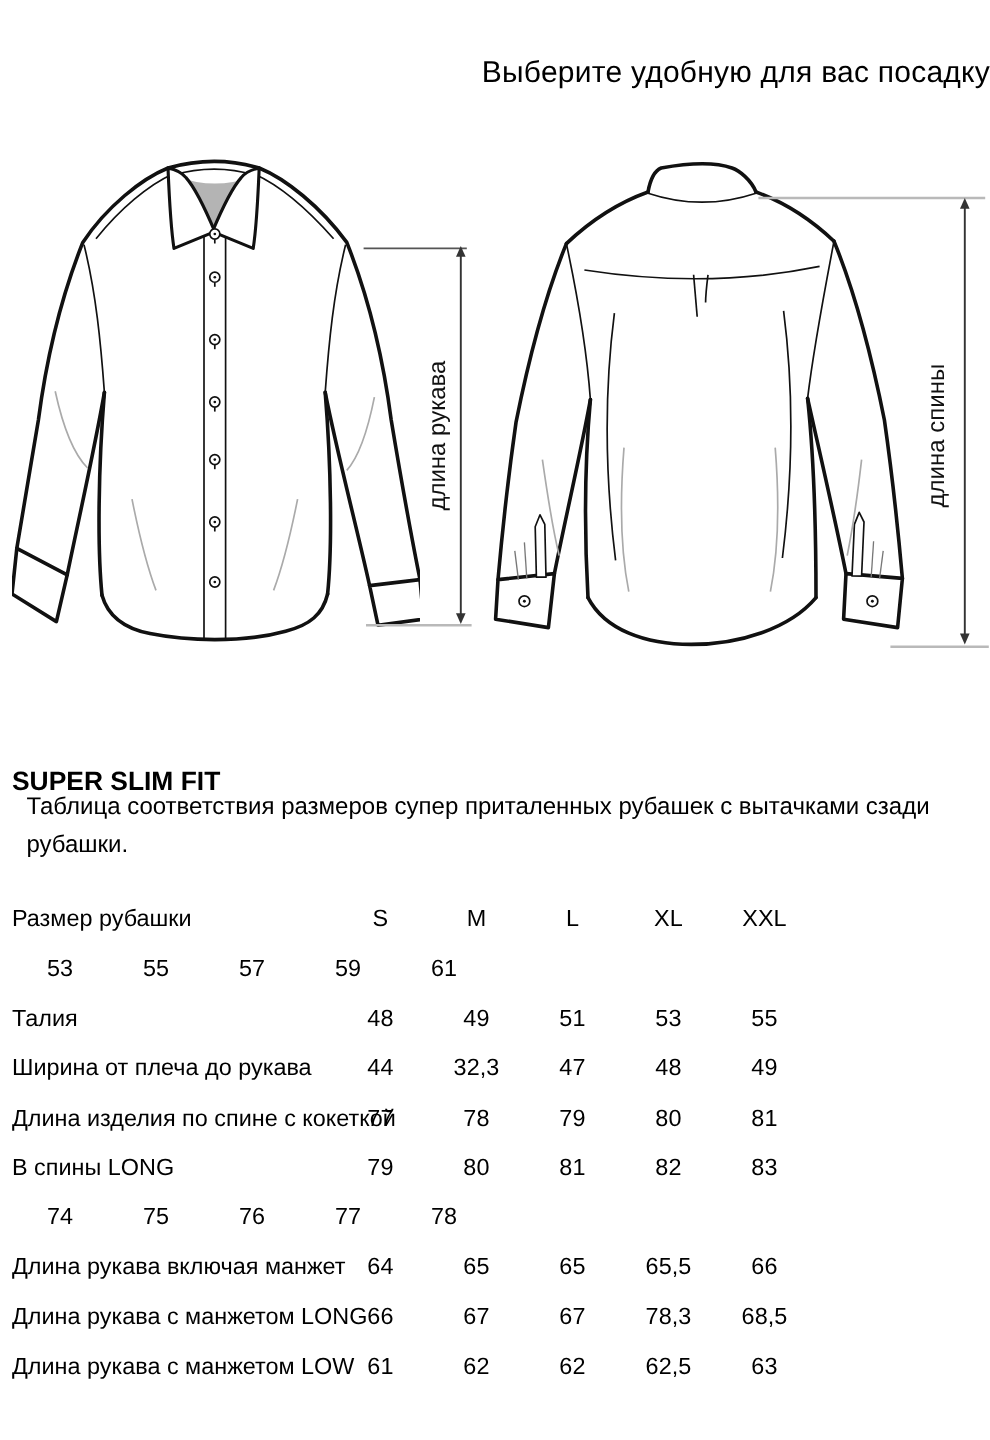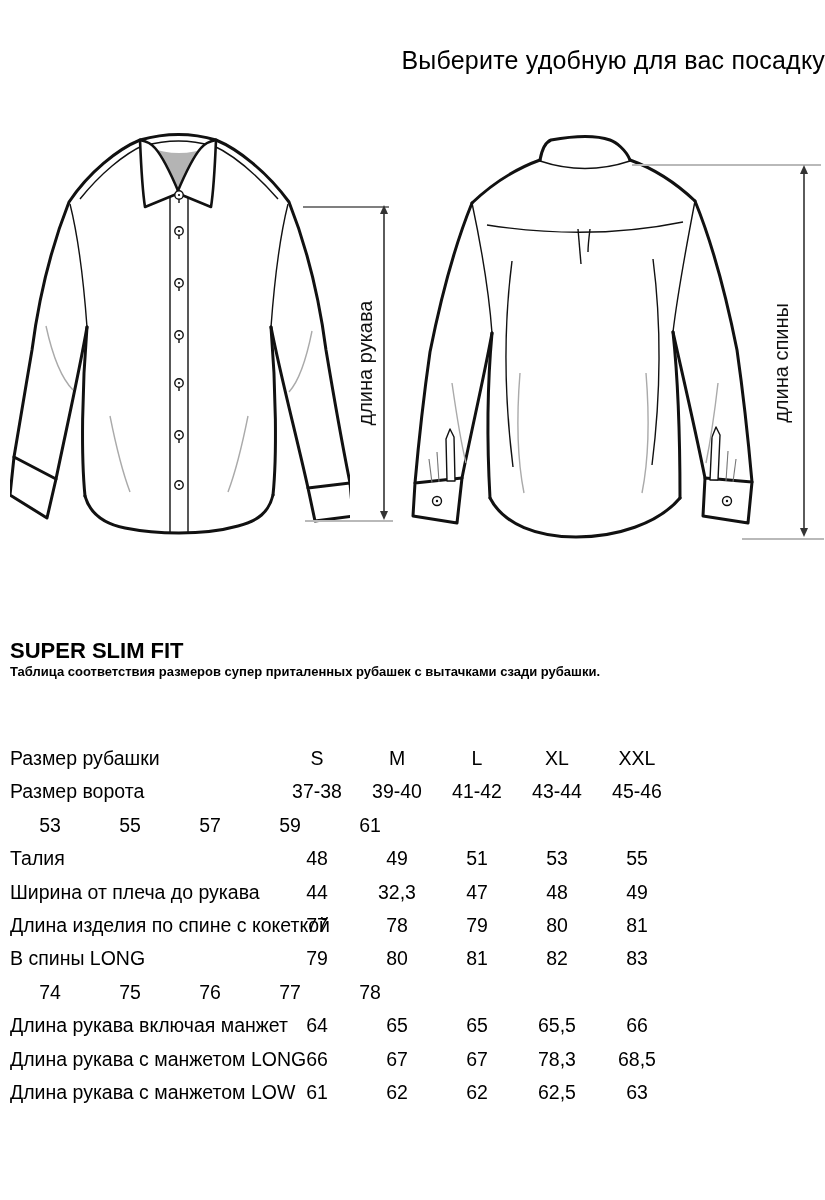--- a/index.html
+++ b/index.html
@@ -14,25 +14,25 @@
     font-size:25px;letter-spacing:0.2px;
   }
   .dim-label{
     position:absolute;width:200px;height:26px;line-height:26px;text-align:center;
     font-size:20px;transform:rotate(-90deg);color:#111;white-space:nowrap;
   }
   .heading{
     position:absolute;left:10px;top:638px;font-size:22px;font-weight:bold;
   }
   .desc{
-    position:absolute;left:10px;top:656px;width:795px;
-    font-size:13px;line-height:32px;font-weight:bold;
+    position:absolute;left:22px;top:656px;width:795px;
+    font-size:20px;line-height:32px;
   }
   .size-table{position:absolute;left:10px;top:746px;width:670px;}
-  .trow{display:flex;height:33.4px;font-size:19.5px;line-height:24px;}
+  .trow{display:flex;height:33.4px;font-size:19.5px;line-height:24px;margin-top:8px;}
   .rlabel{width:267px;white-space:nowrap;}
   .cells{display:flex;}
   .cell{width:80px;text-align:center;white-space:nowrap;}
   svg{display:block;}
 </style>
 </head>
 <body>
 
 <div class="title">Выберите удобную для вас посадку</div>
 
@@ -172,30 +172,20 @@
     <div class="rlabel">Размер рубашки</div>
     <div class="cells">
         <div class="cell">S</div>
         <div class="cell">M</div>
         <div class="cell">L</div>
         <div class="cell">XL</div>
         <div class="cell">XXL</div>
       </div>
   </div>
     <div class="trow">
-    <div class="rlabel">Размер ворота</div>
-    <div class="cells">
-        <div class="cell">37-38</div>
-        <div class="cell">39-40</div>
-        <div class="cell">41-42</div>
-        <div class="cell">43-44</div>
-        <div class="cell">45-46</div>
-      </div>
-  </div>
-    <div class="trow">
     <div class="cells">
         <div class="cell">53</div>
         <div class="cell">55</div>
         <div class="cell">57</div>
         <div class="cell">59</div>
         <div class="cell">61</div>
       </div>
   </div>
     <div class="trow">
     <div class="rlabel">Талия</div>

